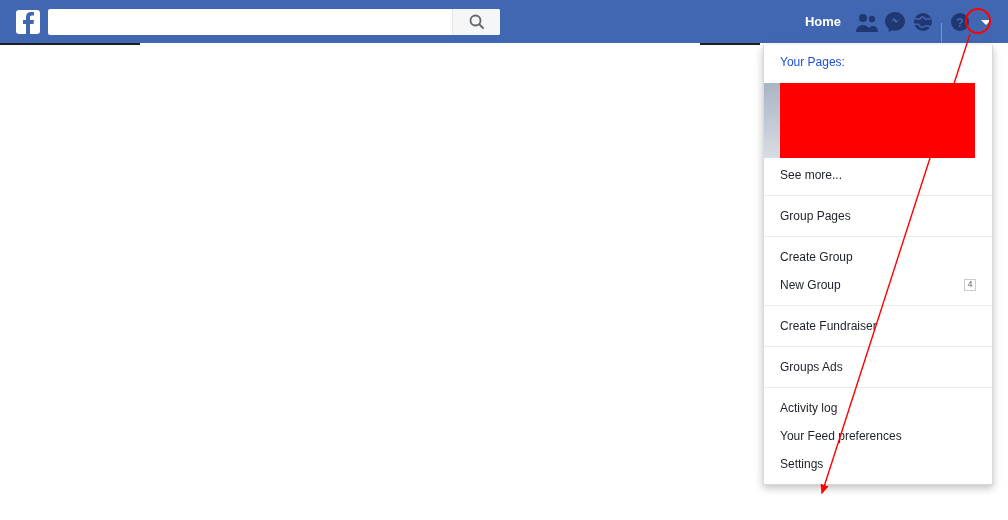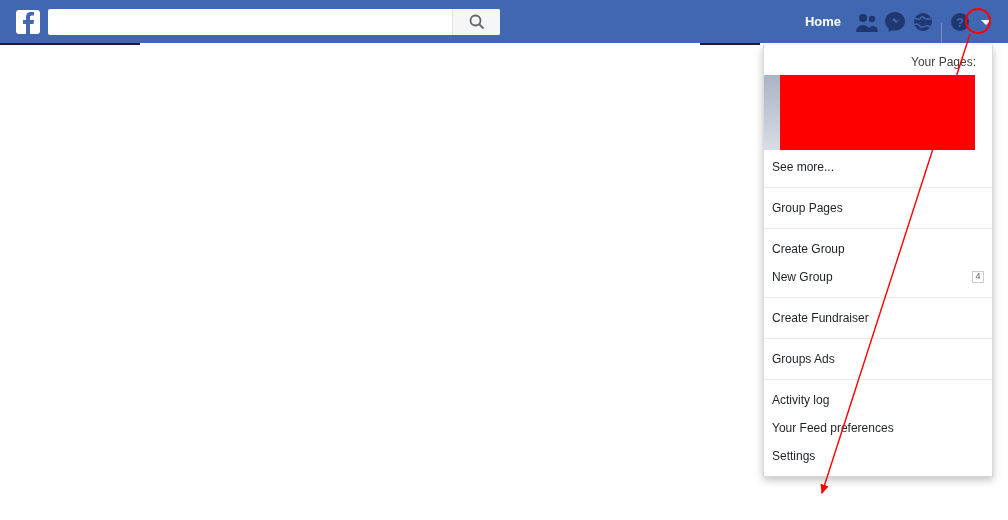--- a/index.html
+++ b/index.html
@@ -132,41 +132,40 @@
       z-index: 10;
       font-size: 12px;
       color: #1d2129;
     }
     .dropdown-section {
       border-bottom: 1px solid #e9ebee;
       padding: 6px 0;
     }
     .dropdown-section:last-child { border-bottom: none; }
     .dropdown-header {
-      padding: 4px 16px 6px;
-      color: #404040;
-      text-align: right;
+      padding: 4px 16px 14px;
+      color: #1d4ed8;
     }
     .page-thumbnail {
       margin: 0 0 0 16px;
       width: 195px;
       height: 75px;
       background: #ff0000;
       position: relative;
     }
     .page-thumb-side {
       position: absolute;
       left: -16px;
       top: 0;
       width: 16px;
       height: 75px;
       background: linear-gradient(to bottom, #aab4c4, #d8dce4);
     }
     .menu-item {
-      padding: 5px 8px;
+      padding: 5px 16px;
       cursor: pointer;
       display: flex;
       justify-content: space-between;
       align-items: center;
       line-height: 1.5;
     }
     .see-more { padding-top: 8px; }
     .badge {
       border: 1px solid #ccc;
       font-size: 9px;

